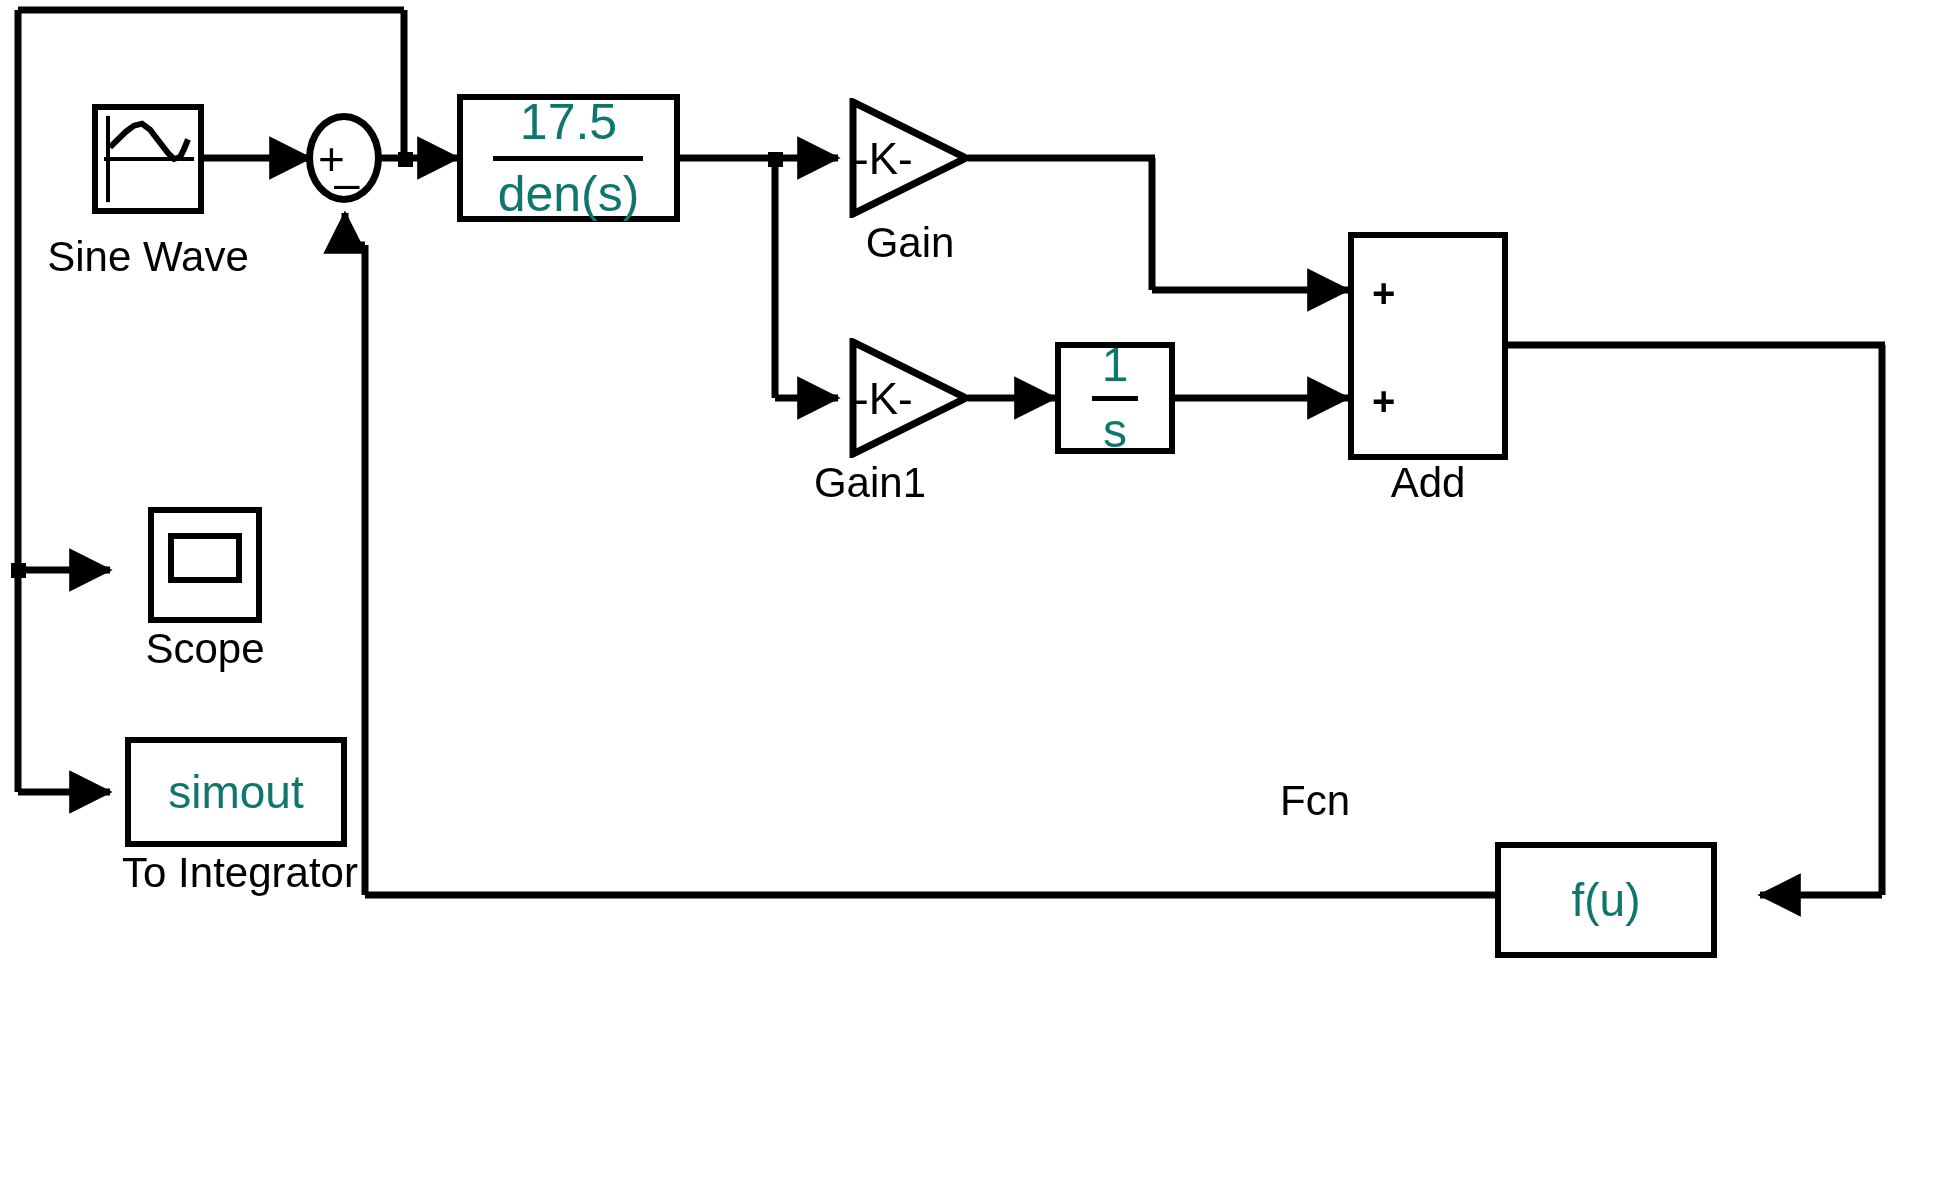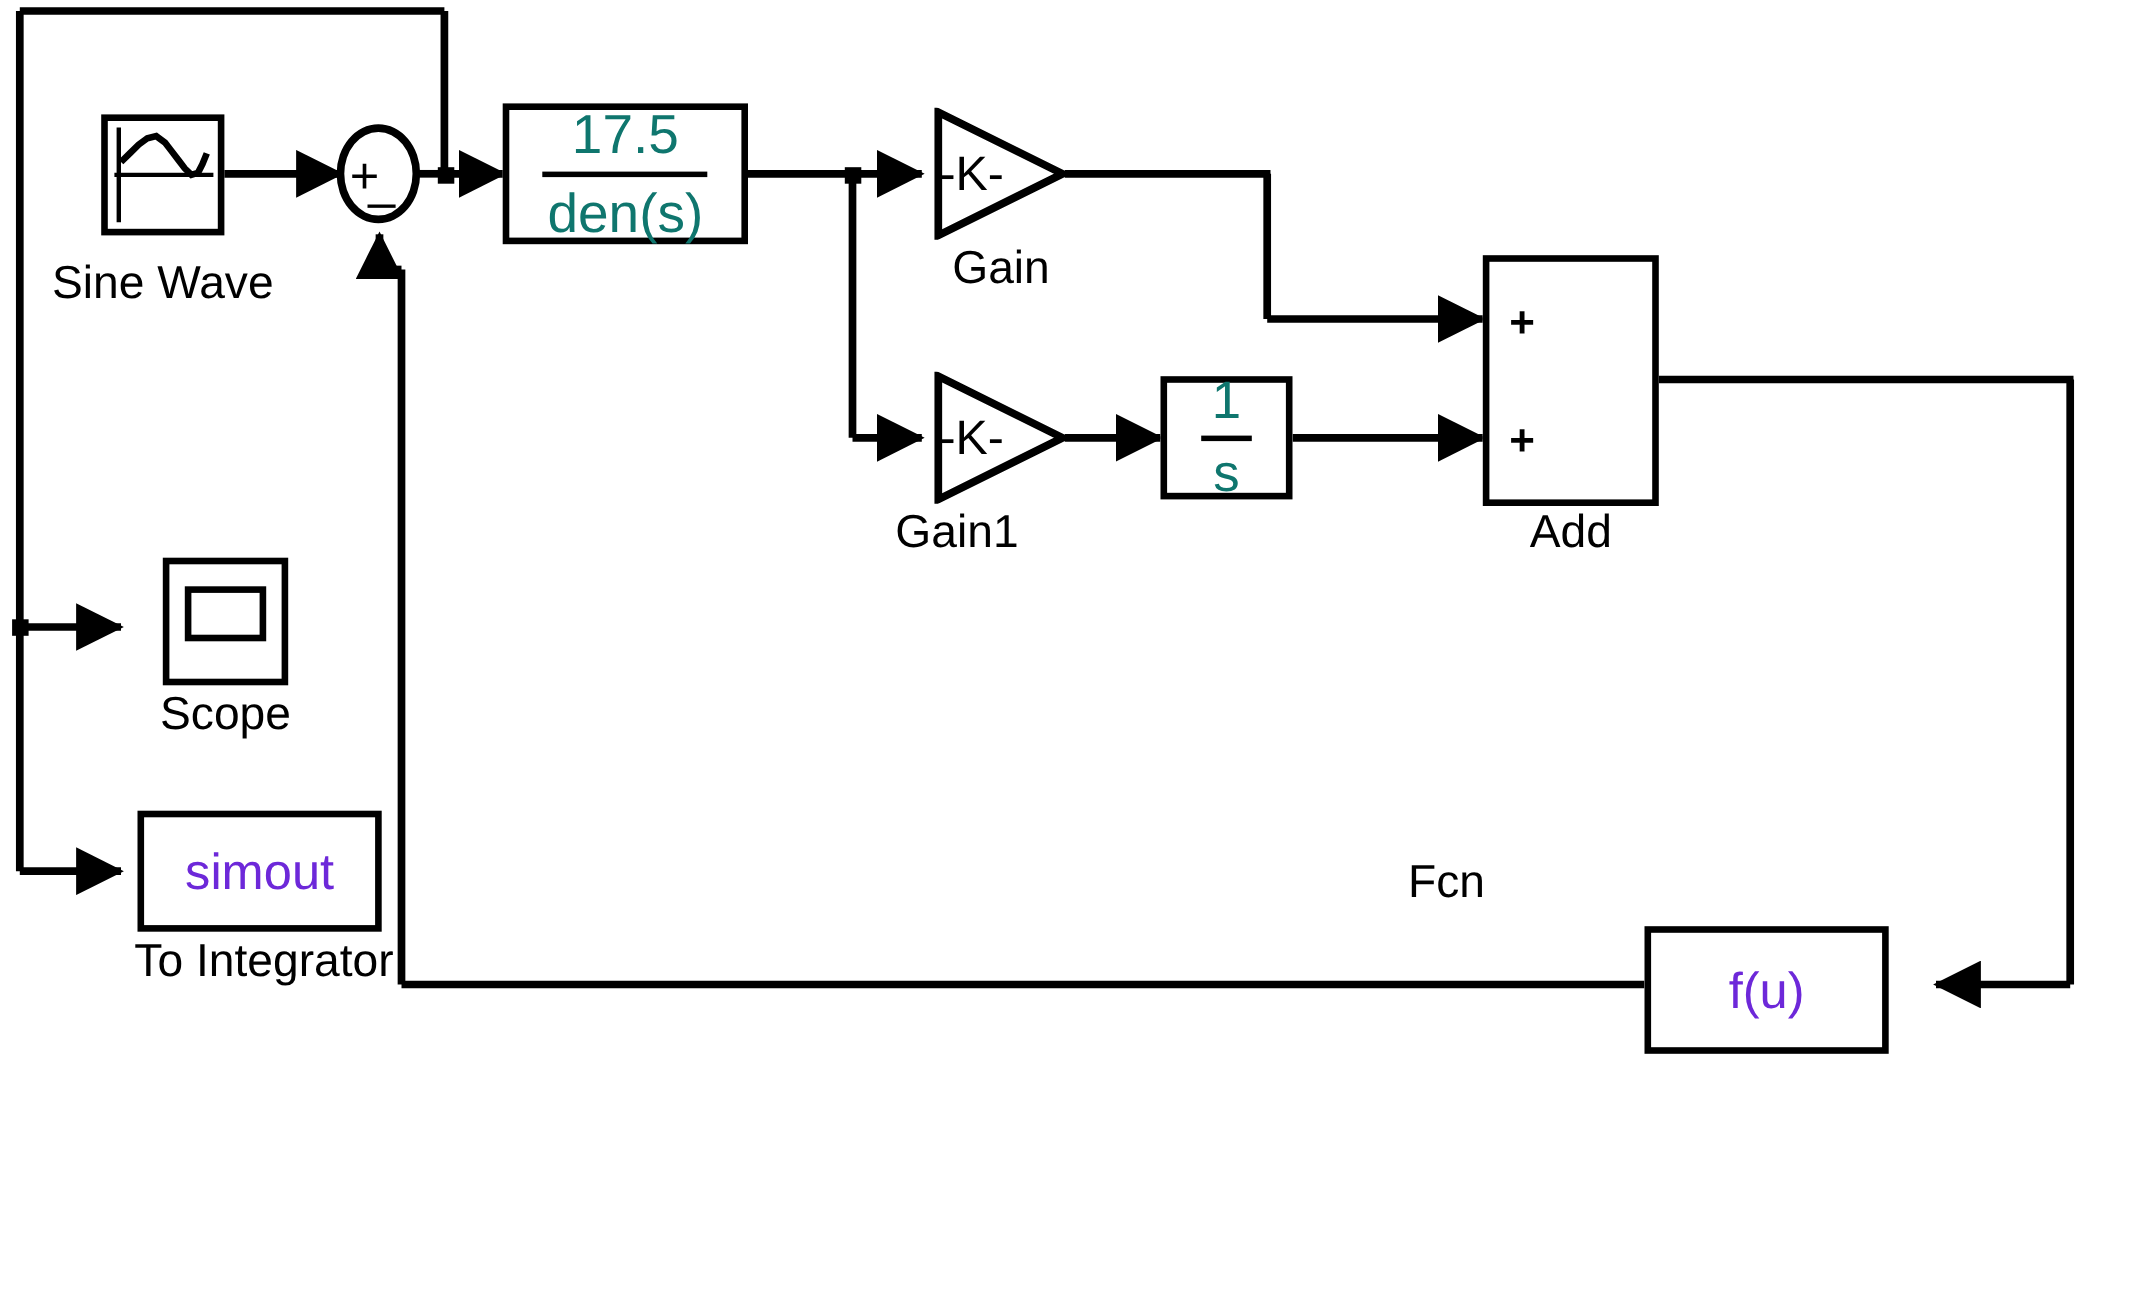--- a/index.html
+++ b/index.html
@@ -33,21 +33,21 @@
   }
   .lbl {
     position: absolute;
     color: #000;
     white-space: nowrap;
     text-align: center;
     font-size: 42px;
     line-height: 1;
   }
   .blktext {
-    color: #6d28d9;
+    color: #0f766e;
     font-size: 46px;
     line-height: 1;
     text-align: left;
   }
   
   .frac {
     display: flex;
     flex-direction: column;
     align-items: center;
     justify-content: center;

